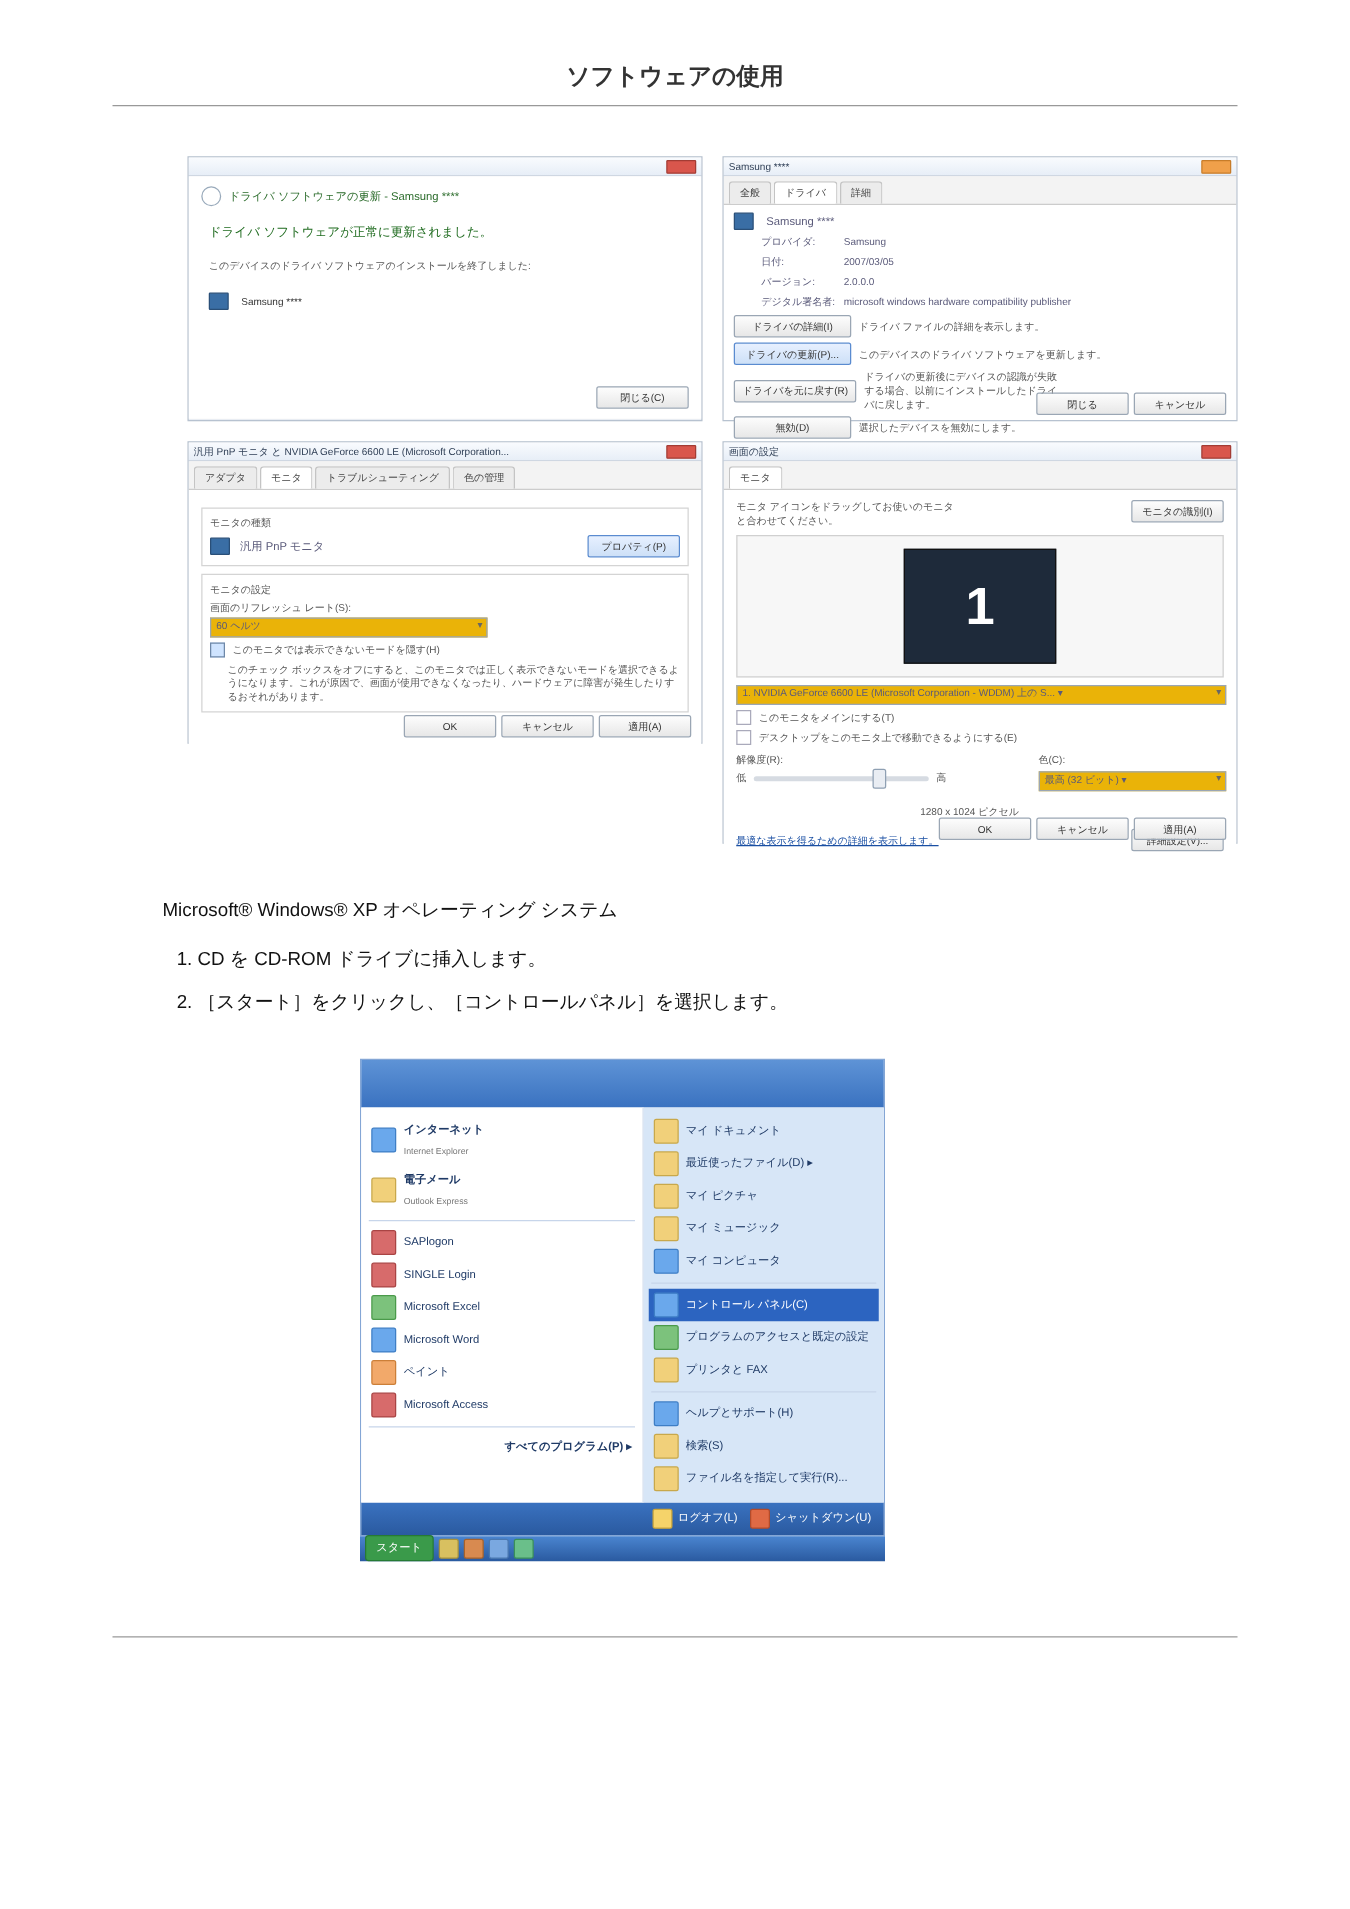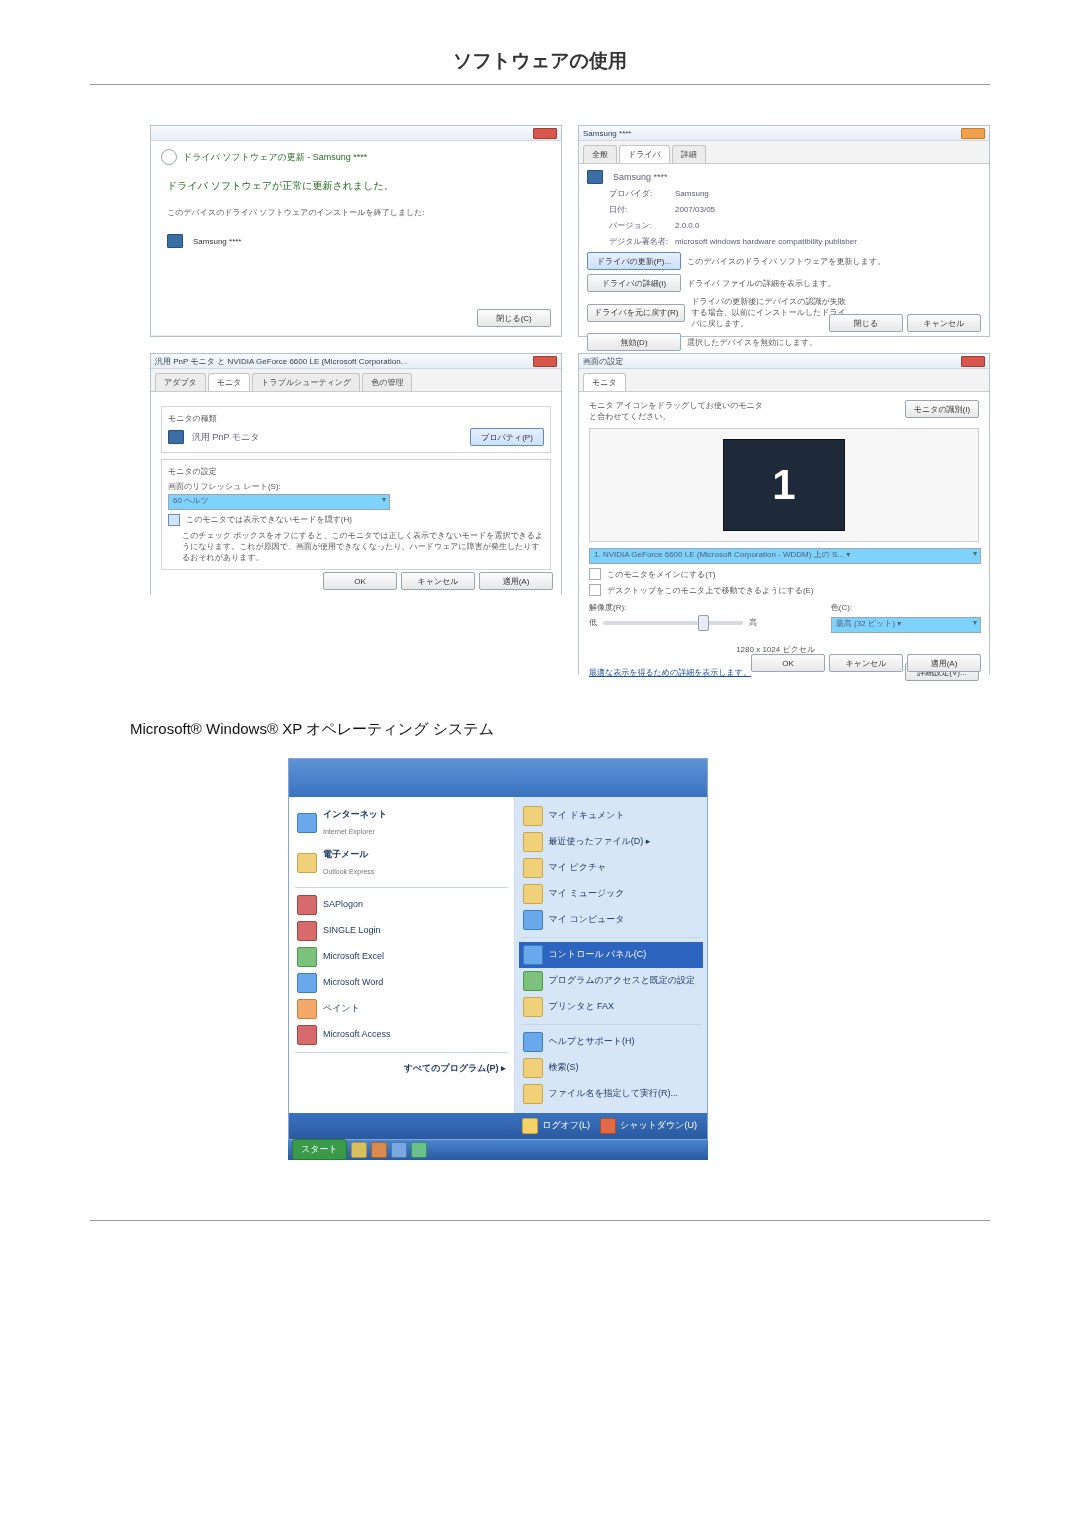--- a/index.html
+++ b/index.html
@@ -62,21 +62,21 @@
   .desc { font-size:8px; color:#555; }
   .tab-strip { display:flex; gap:2px; padding:4px 4px 0 4px; background:#f3f3f3; border-bottom:1px solid #ccc; }
   .tab {
     padding:3px 8px; font-size:8px; background:#ececec; border:1px solid #c4c4c4; border-bottom:none;
     border-radius:3px 3px 0 0; color:#444;
   }
   .tab.active { background:#fff; }
   .mon-icon { width:14px; height:12px; background:#3a6ea5; border:1px solid #2a4f78; border-radius:1px; display:inline-block; margin-right:4px;}
   .group { border:1px solid #d4d4d4; padding:6px; margin:6px 0; }
   .dropdown {
-    height:14px; border:1px solid #9aa6b4; background:#7dd3fc; width:220px; position:relative;
+    height:14px; border:1px solid #9aa6b4; background:#eab308; width:220px; position:relative;
   }
   .dropdown::after {content:"▾"; position:absolute; right:3px; top:0; font-size:8px; color:#666;}
   .slider-track { height:4px; background:#d6dbe2; position:relative; width:140px; border-radius:2px;}
   .slider-thumb { width:9px; height:14px; background:#e9edf3; border:1px solid #8fa0b3; position:absolute; top:-6px; left:95px; border-radius:2px;}
   .monitor-big {
     width:120px; height:90px; background:#1e2a3a; color:#fff; font-size:42px; font-weight:bold;
     display:flex; align-items:center; justify-content:center; margin:6px auto; border:1px solid #111;
   }
   .link { color:#1a4fa3; font-size:8px; text-decoration:underline; }
 
@@ -171,26 +171,26 @@
           <div class="row">
               <span style="width:60px;">バージョン:</span>
               <span>2.0.0.0</span>
             </div>
           <div class="row">
               <span style="width:60px;">デジタル署名者:</span>
               <span>microsoft windows hardware compatibility publisher</span>
             </div>
         </div>
         <div class="row">
+            <span class="btn" style="min-width:80px;">ドライバの詳細(I)</span>
+            <span class="desc">ドライバ ファイルの詳細を表示します。</span>
+          </div>
+        <div class="row">
             <span class="btn" style="min-width:80px; background:linear-gradient(#e7f0ff,#cde0f7); border-color:#5a8bd0;">ドライバの更新(P)...</span>
             <span class="desc">このデバイスのドライバ ソフトウェアを更新します。</span>
-          </div>
-        <div class="row">
-            <span class="btn" style="min-width:80px;">ドライバの詳細(I)</span>
-            <span class="desc">ドライバ ファイルの詳細を表示します。</span>
           </div>
         <div class="row">
             <span class="btn" style="min-width:80px;">ドライバを元に戻す(R)</span>
             <span class="desc" style="max-width:160px;">ドライバの更新後にデバイスの認識が失敗する場合、以前にインストールしたドライバに戻します。</span>
           </div>
         <div class="row">
             <span class="btn" style="min-width:80px;">無効(D)</span>
             <span class="desc">選択したデバイスを無効にします。</span>
           </div>
         <div class="row">
@@ -295,20 +295,24 @@
           <span class="btn">キャンセル</span>
           <span class="btn">適用(A)</span>
         </div>
       </div>
     </div>
 
   </div>
 
   <div class="content">
     <div>Microsoft® Windows® XP オペレーティング システム</div>
+    <ol class="ol">
+      <li>CD を CD-ROM ドライブに挿入します。</li>
+      <li>［スタート］をクリックし、［コントロールパネル］を選択します。</li>
+    </ol>
 
     <div class="start-wrap">
       <div class="start">
         <div class="start-top"></div>
         <div class="start-cols">
           <div class="sc-left">
             <div class="sm-item">
                 <span class="ic blue"></span>
                 <span><b>インターネット</b><br><span style="font-size:7px;color:#777;">Internet Explorer</span></span>
               </div>

